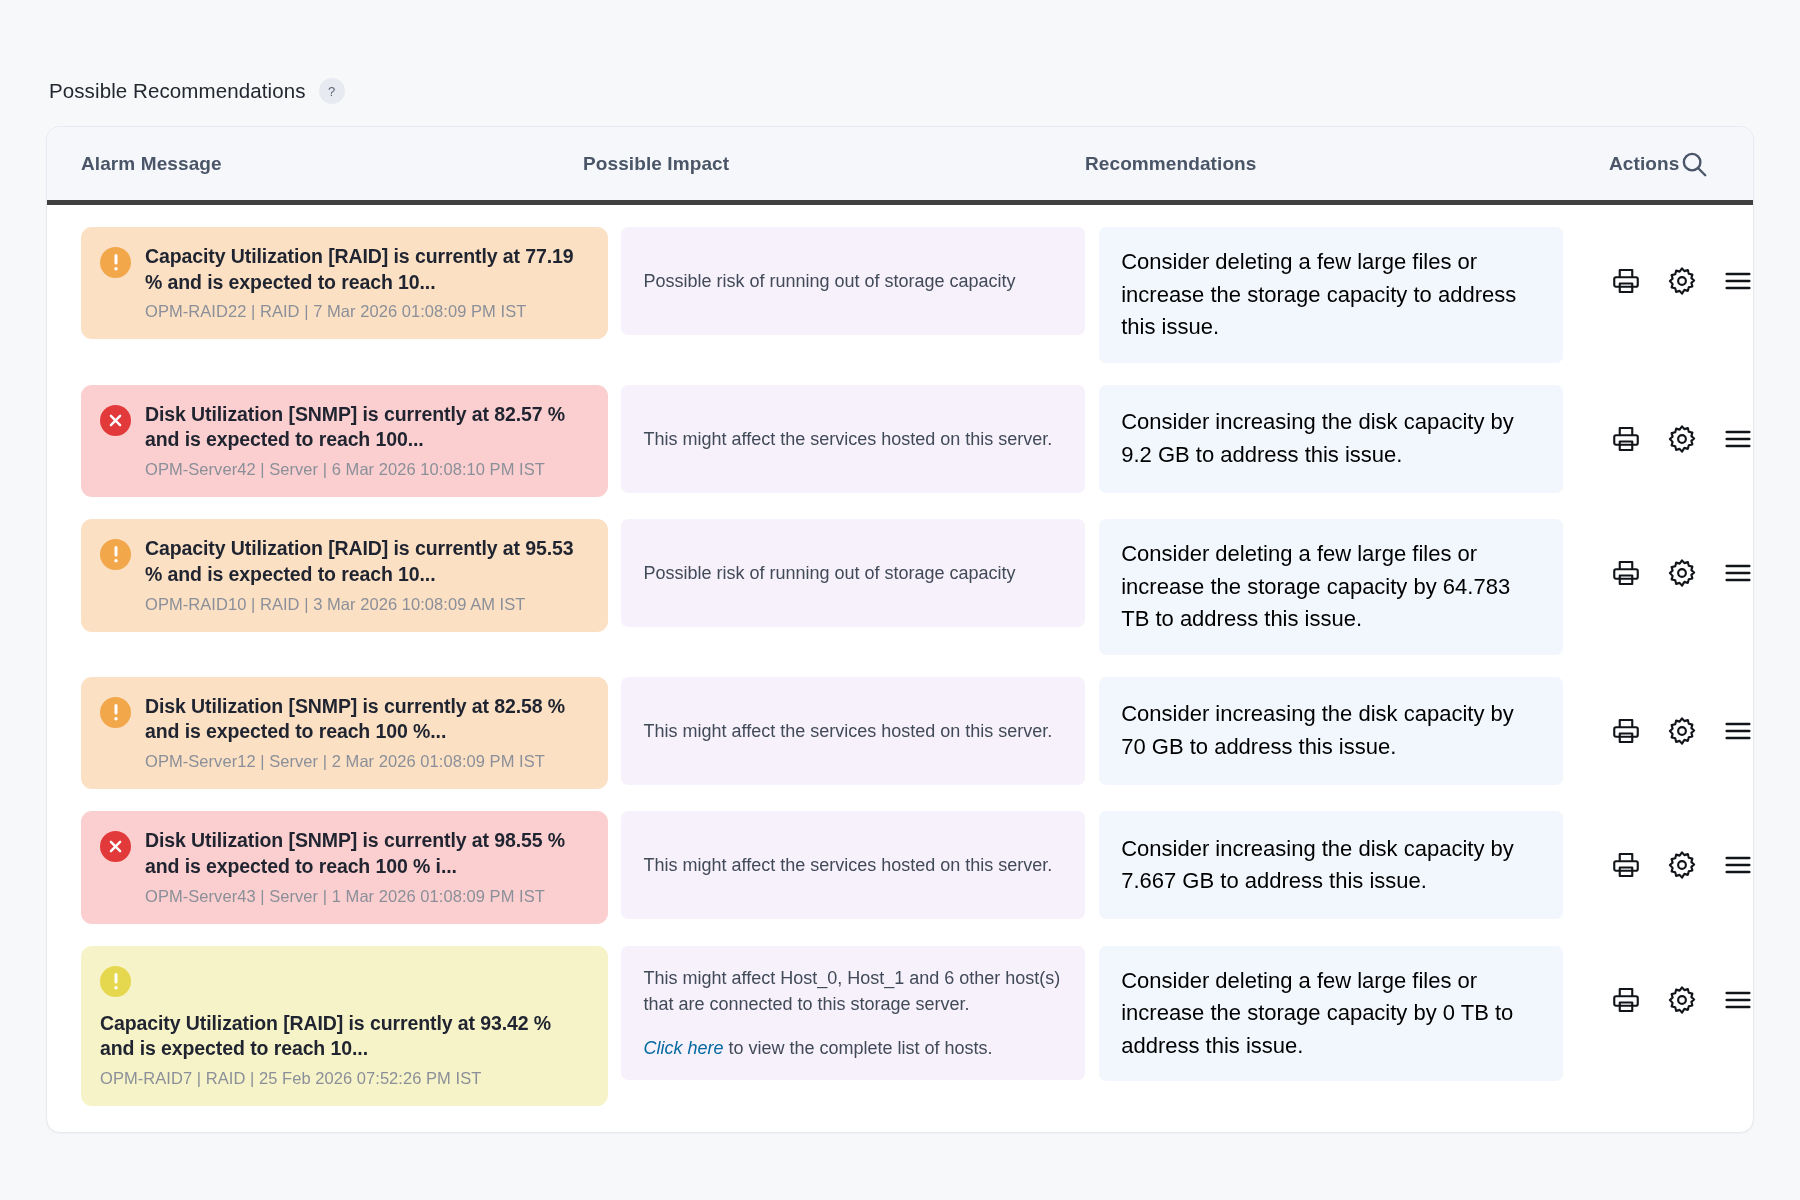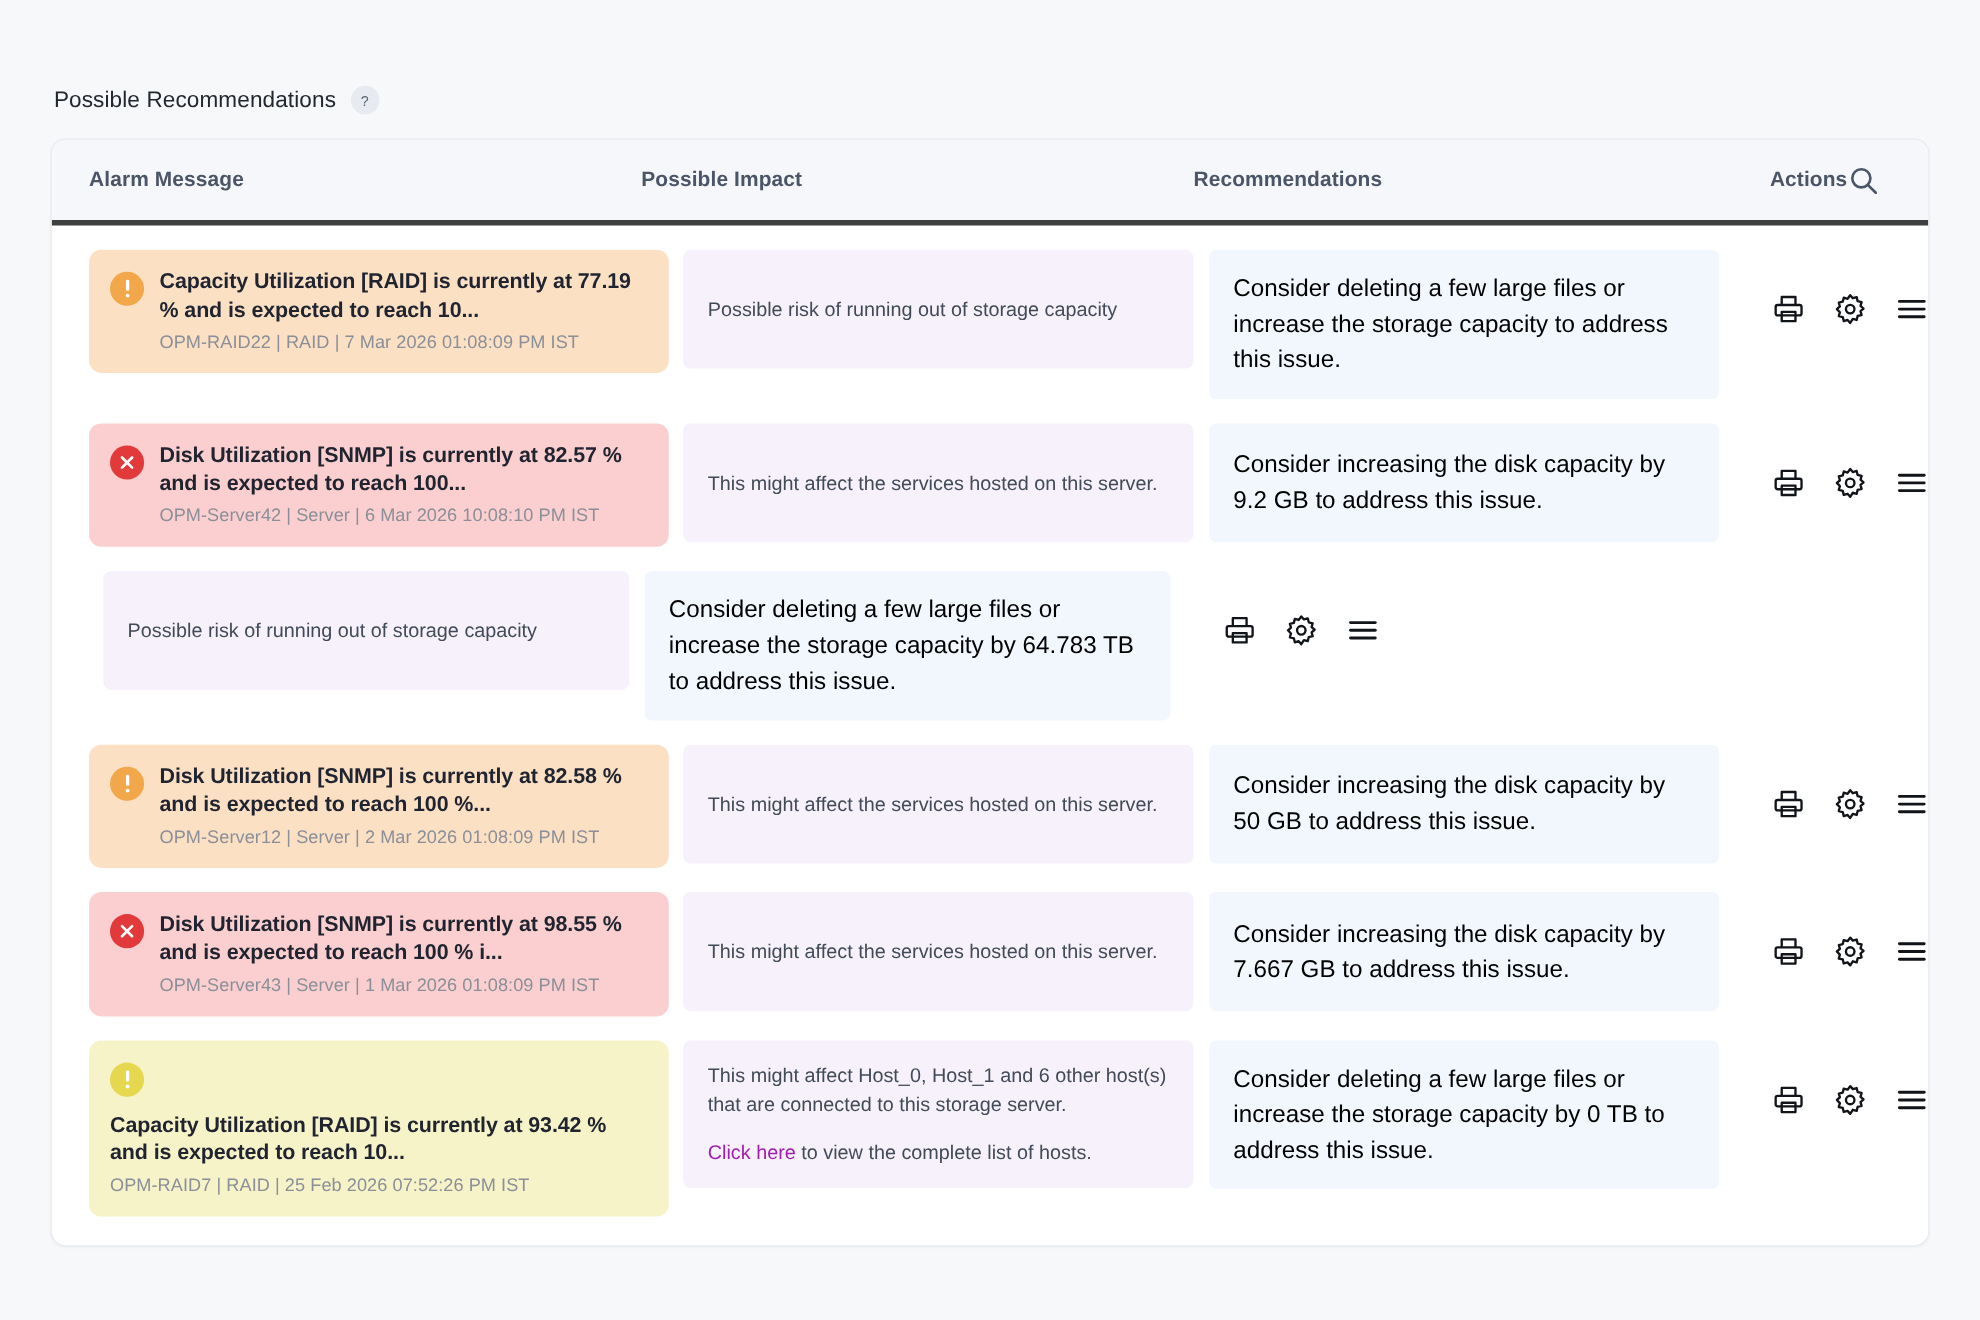--- a/index.html
+++ b/index.html
@@ -143,22 +143,23 @@
     color: #414a58;
     line-height: 1.45;
   }
   .impact-link-line {
     font-size: 18px;
     color: #414a58;
     line-height: 1.45;
     margin-top: 18px;
   }
   .impact-link {
-    color: #a21caf;
+    color: #0369a1;
     cursor: pointer;
+    font-style: italic;
   }
 
   
   .rec-cell {
     width: 478px;
     margin-left: 14px;
     background: #f2f7fd;
     border-radius: 7px;
     padding: 19px 22px;
     min-height: 108px;
@@ -303,67 +304,79 @@
             <span class="act-btn">
               <svg width="30" height="30" viewBox="0 0 24 24" stroke="#111418" stroke-width="2.1" stroke-linecap="round">
                 <line x1="3" y1="6.4" x2="21" y2="6.4"></line>
                 <line x1="3" y1="12" x2="21" y2="12"></line>
                 <line x1="3" y1="17.6" x2="21" y2="17.6"></line>
               </svg>
             </span>
           </div>
         </div>
         <div class="row">
-          <div class="impact-cell">
-            <div class="impact-text">Possible risk of running out of storage capacity</div>
-          </div>
-          <div class="rec-cell">
-            <div class="rec-text">Consider deleting a few large files or increase the storage capacity by 64.783 TB to address this issue.</div>
-          </div>
-          <div class="actions-cell">
-            <span class="act-btn">
-              <svg width="30" height="30" viewBox="0 0 24 24" fill="none" stroke="#111418" stroke-width="1.7" stroke-linejoin="round">
-                <path d="M7 9V3.2h10V9"></path>
-                <rect x="2.6" y="9" width="18.8" height="7.6" rx="1.4"></rect>
-                <rect x="7" y="14" width="10" height="6.8"></rect>
-              </svg>
-            </span>
-            <span class="act-btn">
-              <svg width="30" height="30" viewBox="0 0 24 24" fill="none" stroke="#111418" stroke-width="1.7" stroke-linejoin="round">
-                <circle cx="12" cy="12" r="3.1"></circle>
-                <path d="M12 1.9l1.9 2.2 2.8-.8.7 2.9 2.9.7-.8 2.8 2.2 1.9-2.2 1.9.8 2.8-2.9.7-.7 2.9-2.8-.8L12 22.1l-1.9-2.2-2.8.8-.7-2.9-2.9-.7.8-2.8L2.3 12l2.2-1.9-.8-2.8 2.9-.7.7-2.9 2.8.8z"></path>
-              </svg>
-            </span>
-            <span class="act-btn">
-              <svg width="30" height="30" viewBox="0 0 24 24" stroke="#111418" stroke-width="2.1" stroke-linecap="round">
-                <line x1="3" y1="6.4" x2="21" y2="6.4"></line>
-                <line x1="3" y1="12" x2="21" y2="12"></line>
-                <line x1="3" y1="17.6" x2="21" y2="17.6"></line>
-              </svg>
-            </span>
-          </div>
-        </div>
-        <div class="row">
           <div class="alarm-cell sev-warning">
             <div class="sev-icon">
               <svg class="sev-glyph" width="6" height="17" viewBox="0 0 6 18">
                 <rect x="1.4" y="0" width="3.2" height="11" rx="1.6" fill="#ffffff"></rect>
                 <circle cx="3" cy="15.6" r="1.85" fill="#ffffff"></circle>
               </svg>
             </div>
             <div class="alarm-text">
+              <div class="alarm-msg">Capacity Utilization [RAID] is currently at 95.53 % and is expected to reach 10...</div>
+              <div class="alarm-meta">OPM-RAID10 | RAID | 3 Mar 2026 10:08:09 AM IST</div>
+            </div>
+          </div>
+          <div class="impact-cell">
+            <div class="impact-text">Possible risk of running out of storage capacity</div>
+          </div>
+          <div class="rec-cell">
+            <div class="rec-text">Consider deleting a few large files or increase the storage capacity by 64.783 TB to address this issue.</div>
+          </div>
+          <div class="actions-cell">
+            <span class="act-btn">
+              <svg width="30" height="30" viewBox="0 0 24 24" fill="none" stroke="#111418" stroke-width="1.7" stroke-linejoin="round">
+                <path d="M7 9V3.2h10V9"></path>
+                <rect x="2.6" y="9" width="18.8" height="7.6" rx="1.4"></rect>
+                <rect x="7" y="14" width="10" height="6.8"></rect>
+              </svg>
+            </span>
+            <span class="act-btn">
+              <svg width="30" height="30" viewBox="0 0 24 24" fill="none" stroke="#111418" stroke-width="1.7" stroke-linejoin="round">
+                <circle cx="12" cy="12" r="3.1"></circle>
+                <path d="M12 1.9l1.9 2.2 2.8-.8.7 2.9 2.9.7-.8 2.8 2.2 1.9-2.2 1.9.8 2.8-2.9.7-.7 2.9-2.8-.8L12 22.1l-1.9-2.2-2.8.8-.7-2.9-2.9-.7.8-2.8L2.3 12l2.2-1.9-.8-2.8 2.9-.7.7-2.9 2.8.8z"></path>
+              </svg>
+            </span>
+            <span class="act-btn">
+              <svg width="30" height="30" viewBox="0 0 24 24" stroke="#111418" stroke-width="2.1" stroke-linecap="round">
+                <line x1="3" y1="6.4" x2="21" y2="6.4"></line>
+                <line x1="3" y1="12" x2="21" y2="12"></line>
+                <line x1="3" y1="17.6" x2="21" y2="17.6"></line>
+              </svg>
+            </span>
+          </div>
+        </div>
+        <div class="row">
+          <div class="alarm-cell sev-warning">
+            <div class="sev-icon">
+              <svg class="sev-glyph" width="6" height="17" viewBox="0 0 6 18">
+                <rect x="1.4" y="0" width="3.2" height="11" rx="1.6" fill="#ffffff"></rect>
+                <circle cx="3" cy="15.6" r="1.85" fill="#ffffff"></circle>
+              </svg>
+            </div>
+            <div class="alarm-text">
               <div class="alarm-msg">Disk Utilization [SNMP] is currently at 82.58 % and is expected to reach 100 %...</div>
               <div class="alarm-meta">OPM-Server12 | Server | 2 Mar 2026 01:08:09 PM IST</div>
             </div>
           </div>
           <div class="impact-cell">
             <div class="impact-text">This might affect the services hosted on this server.</div>
           </div>
           <div class="rec-cell">
-            <div class="rec-text">Consider increasing the disk capacity by 50 GB to address this issue.</div>
+            <div class="rec-text">Consider increasing the disk capacity by 70 GB to address this issue.</div>
           </div>
           <div class="actions-cell">
             <span class="act-btn">
               <svg width="30" height="30" viewBox="0 0 24 24" fill="none" stroke="#111418" stroke-width="1.7" stroke-linejoin="round">
                 <path d="M7 9V3.2h10V9"></path>
                 <rect x="2.6" y="9" width="18.8" height="7.6" rx="1.4"></rect>
                 <rect x="7" y="14" width="10" height="6.8"></rect>
               </svg>
             </span>
             <span class="act-btn">

